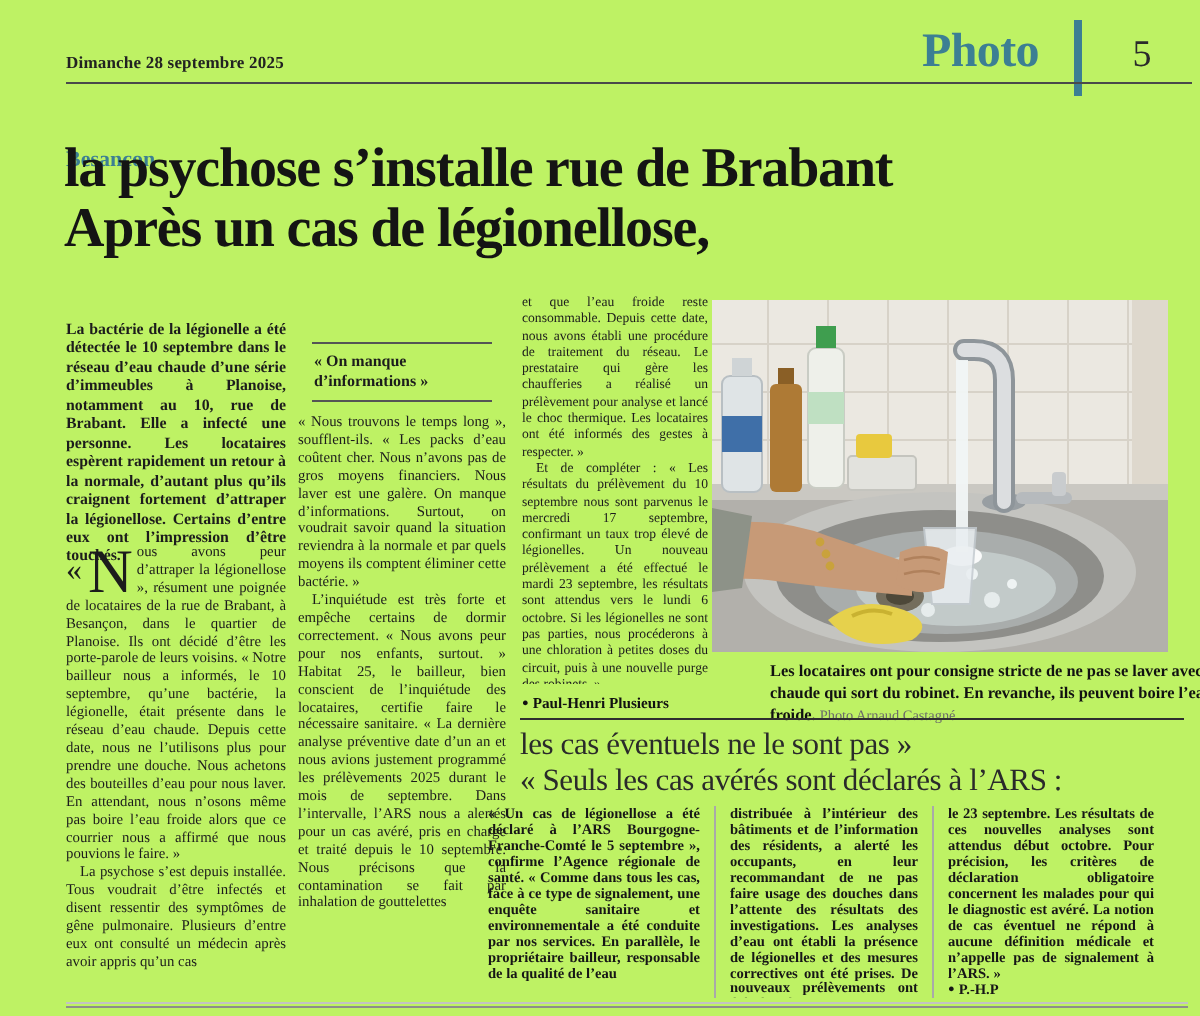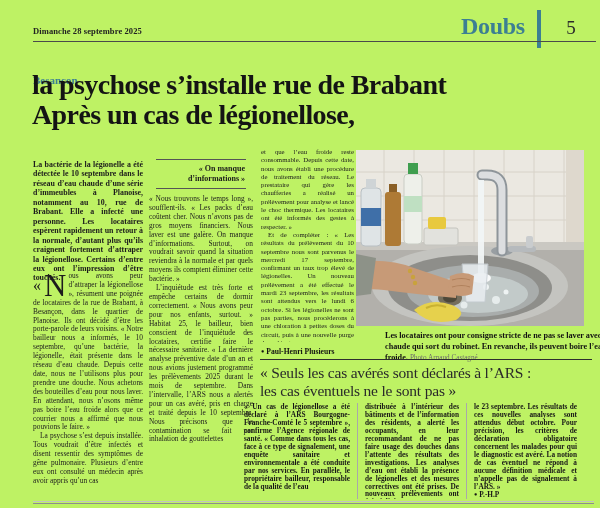--- a/index.html
+++ b/index.html
@@ -25,22 +25,22 @@
   .col p { text-align:justify; }
   .colA { position:absolute; left:33px; top:272px; width:110px; height:228px; overflow:hidden;
           font-size:7.4px; line-height:8.9px; }
   .colB { position:absolute; left:149px; top:148px; width:104px; height:352px; overflow:hidden;
           font-size:7.4px; line-height:8.9px; }
   .colC { position:absolute; left:261px; top:148px; width:93px; height:194px; overflow:hidden;
           font-size:6.8px; line-height:8.3px; }
   .ind { text-indent:7px; }
   .oq { float:left; font-size:16px; line-height:16px; padding:6px 3px 0 0; }
   .dropcap { float:left; font-size:31px; line-height:25px; padding:1px 2px 0 0; }
-  .subhead { margin:11px 7px 6px; padding:4px 1px 5px; border-top:1.1px solid #555; border-bottom:1.1px solid #555;
-             text-align:right; font-weight:bold; font-size:8px; line-height:9.5px; }
+  .subhead { margin:23px 7px 6px; padding:4px 1px 5px; border-top:1.1px solid #555; border-bottom:1.1px solid #555;
+             text-align:left; font-weight:bold; font-size:8px; line-height:9.5px; }
   .byline { position:absolute; left:261px; top:347px; font-size:7.6px; font-weight:bold; color:#111; }
   .bdot { font-size:5.5px; vertical-align:1px; padding-right:2px; }
 
   
   .photo { position:absolute; left:356px; top:150px; width:228px; height:176px; overflow:hidden; background:#ebe8e2; }
   .photo svg { display:block; width:100%; height:100%; }
   .caption { position:absolute; left:353px; top:331px; width:239px; height:34px; overflow:hidden;
              font-size:8.2px; line-height:10.8px;margin-left:32px; }
   .cap-b { font-weight:bold; color:#111; }
   .cap-credit { font-size:7.2px; color:#6b6b6b; }
@@ -59,21 +59,21 @@
 
   .bottom-rule { position:absolute; left:33px; right:6px; top:501px; height:3px;
                  border-top:1px solid #c3c3c3; border-bottom:1px solid #8d8d8d; }
 </style>
 </head>
 <body>
 
 <div class="page">
 
   <span class="h-date">Dimanche 28 septembre 2025</span>
-  <span class="h-section">Doubs</span>
+  <span class="h-section">Photo</span>
   <span class="h-bar"></span>
   <span class="h-num">5</span>
   <div class="h-rule"></div>
 
   <div class="kicker">Besançon</div>
   <h1 class="headline">
     <span class="hl">la psychose s’installe rue de Brabant</span>
     <span class="hl">Après un cas de légionellose,</span>
   </h1>
 
@@ -162,22 +162,22 @@
       <path d="M106,114 L132,114 L129,152 L110,152 Z" fill="#e9eef1" opacity="0.85" stroke="#c4cbd0" stroke-width="1"></path>
       <path d="M94,126 q14,-6 24,0 l-2,18 q-13,5 -24,-2 z" fill="#c79a77"></path>
       <path d="M96,130 q10,-3 18,0 M96,137 q10,-3 18,0" stroke="#b0815c" stroke-width="1.2" fill="none"></path>
     </svg>
   </div>
 
   <div class="caption"><span class="cap-b">Les locataires ont pour consigne stricte de ne pas se laver avec l’eau chaude qui sort du robinet. En revanche, ils peuvent boire l’eau froide.</span> <span class="cap-credit">Photo Arnaud Castagné</span></div>
 
   <div class="q-rule"></div>
   <div class="pullquote">
+    <span class="pq">les cas éventuels ne le sont pas »</span>
     <span class="pq">« Seuls les cas avérés sont déclarés à l’ARS :</span>
-    <span class="pq">les cas éventuels ne le sont pas »</span>
   </div>
   <div class="quotebox">
     <div class="qcol">« Un cas de légionellose a été déclaré à l’ARS Bourgogne-Franche-Comté le 5 septembre », confirme l’Agence régionale de santé. « Comme dans tous les cas, face à ce type de signalement, une enquête sanitaire et environnementale a été conduite par nos services. En parallèle, le propriétaire bailleur, responsable de la qualité de l’eau</div>
     <div class="qcol qmid">distribuée à l’intérieur des bâtiments et de l’information des résidents, a alerté les occupants, en leur recommandant de ne pas faire usage des douches dans l’attente des résultats des investigations. Les analyses d’eau ont établi la présence de légionelles et des mesures correctives ont été prises. De nouveaux prélèvements ont été réalisés</div>
     <div class="qcol">
       <span>le 23 septembre. Les résultats de ces nouvelles analyses sont attendus début octobre. Pour précision, les critères de déclaration obligatoire concernent les malades pour qui le diagnostic est avéré. La notion de cas éventuel ne répond à aucune définition médicale et n’appelle pas de signalement à l’ARS. »</span>
       <span class="qb-byline"><span class="bdot">●</span><span>P.-H.P</span></span>
     </div>
   </div>
 

